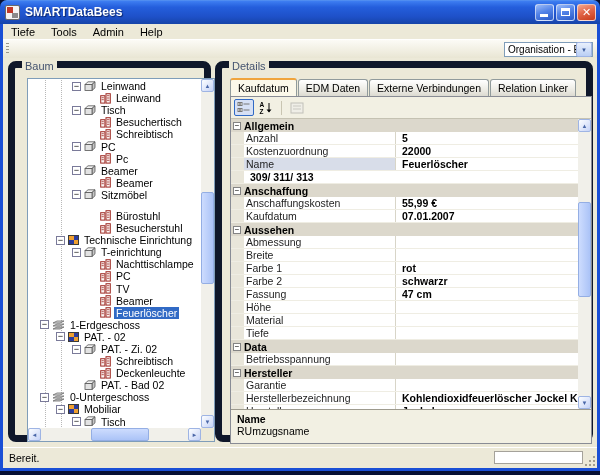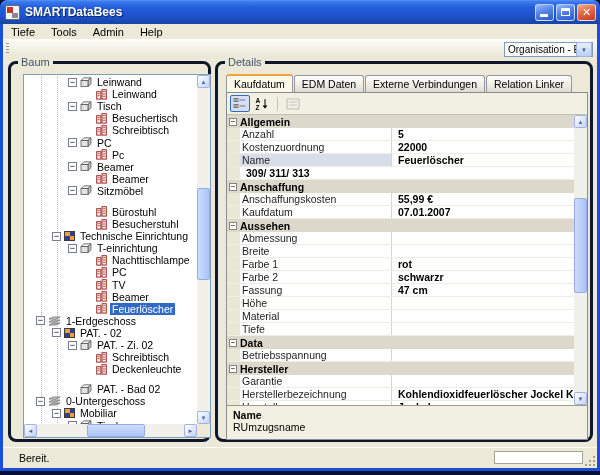--- a/index.html
+++ b/index.html
@@ -31,21 +31,21 @@
   .grip{position:absolute;left:3px;top:3px;width:3px;height:12px;
     background:repeating-linear-gradient(180deg,#9A978A 0 1px,transparent 1px 3px);}
   .combo{position:absolute;right:4px;top:2px;width:89px;height:15px;background:#fff;border:1px solid #7F9DB9;
     box-sizing:border-box;display:flex;align-items:center;font-size:10px;}
   .combo-text{padding-left:3px;white-space:nowrap;overflow:hidden;flex:1;}
   .combo-btn{width:14px;height:13px;flex:0 0 auto;background:linear-gradient(180deg,#E9F0FC,#BACFF5);
     border:1px solid #9EB4E4;border-radius:2px;display:flex;align-items:center;justify-content:center;}
   .chev{font-size:6px;color:#3A5A9C;line-height:6px;}
   
   .client{position:relative;height:389px;}
-  .groupbox{position:absolute;border:3px solid #0f172a;border-radius:8px;box-sizing:border-box;}
+  .groupbox{position:absolute;border:7px solid #0f172a;border-radius:8px;box-sizing:border-box;}
   .gb-baum{left:5px;top:3px;width:203px;height:381px;}
   .gb-details{left:212px;top:3px;width:378px;height:381px;}
   .gb-label{position:absolute;top:-8px;left:7px;background:#ECE9D8;padding:0 3px;font-size:11px;color:#44536F;}
   
   .tree{position:absolute;left:12px;top:10px;width:188px;height:364px;background:#fff;border:1px solid #7F9DB9;box-sizing:border-box;}
   .tree-rows{position:absolute;left:0;top:1px;right:13px;bottom:13px;overflow:hidden;font-size:10.5px;
     background-image:repeating-linear-gradient(#B8B8B8 0 1px,transparent 1px 2px),repeating-linear-gradient(#B8B8B8 0 1px,transparent 1px 2px);
     background-size:1px 100%,1px 100%;background-position:17px 0,33px 0;background-repeat:no-repeat;}
   .tree-row{height:12.1px;display:flex;align-items:center;white-space:nowrap;}
   .expander{width:9px;height:9px;box-sizing:border-box;border:1px solid #7A7A99;background:#fff;flex:0 0 auto;
@@ -87,21 +87,21 @@
   .pg-label{width:152px;flex:0 0 auto;padding-left:2px;color:#1E1E1E;border-right:1px solid #D8D5C8;
     white-space:nowrap;overflow:hidden;box-sizing:border-box;line-height:12px;}
   .pg-label.sel{background:#D8DDE9;}
   .pg-val{flex:1;padding-left:6px;font-weight:bold;color:#000;white-space:nowrap;overflow:hidden;line-height:12px;}
   .pgsb{bottom:0;}
   .pgsb .sb-thumb.v{top:70px;height:95px;}
   .pg-desc{flex:1;border-top:1px solid #9D9A8D;background:#F2F0E3;padding:3px 6px;font-size:10.5px;}
   .pg-desc-title{font-weight:bold;}
   
   .statusbar{height:21px;border-top:1px solid #FFFFFF;background:#ECE9D8;display:flex;align-items:center;
-    padding-left:16px;font-size:10.5px;position:relative;box-sizing:border-box;}
+    padding-left:6px;font-size:10.5px;position:relative;box-sizing:border-box;}
   .status-panel{position:absolute;right:14px;top:3px;width:89px;height:13px;background:#fff;border:1px solid #A5A29A;box-sizing:border-box;}
   .resize-grip{position:absolute;right:1px;bottom:1px;width:12px;height:12px;}
   .resize-grip::before{content:"";position:absolute;right:1px;bottom:1px;width:2px;height:2px;background:#A19E90;
     box-shadow:-4px 0 #A19E90,0 -4px #A19E90,-8px 0 #A19E90,-4px -4px #A19E90,0 -8px #A19E90;}
 </style>
 </head>
 <body>
 
 <div class="window">
   <div class="titlebar">
@@ -408,21 +408,21 @@
                 <span class="exp-spacer"></span>
                 <span class="tree-icon">
                   <svg width="11" height="11" viewBox="0 0 11 11">
                     <rect x="0.7" y="2.7" width="4.2" height="7.4" fill="#FBF4F2" stroke="#9E2B25" stroke-width="1"></rect>
                     <rect x="6" y="0.7" width="4.3" height="9.4" fill="#FBF4F2" stroke="#9E2B25" stroke-width="1"></rect>
                     <path d="M1.6 4.7 h2.2 M1.6 6.7 h2.2 M7 2.7 h2.4 M7 5 h2.4 M7 7.3 h2.4" stroke="#9E2B25" stroke-width="0.8"></path>
                   </svg>
                 </span>
                 <span class="tree-label">Deckenleuchte</span>
               </div>
-              <div class="tree-row" style="padding-left: 44px; margin-top: 8px;">
+              <div class="tree-row" style="padding-left: 44px;">
                 <span class="exp-spacer"></span>
                 <span class="tree-icon">
                   <svg width="12" height="11" viewBox="0 0 12 11">
                     <path d="M1 3.5 L4 0.8 L11 0.8 L8 3.5 Z" fill="#F2F2F2" stroke="#555" stroke-width="0.8"></path>
                     <path d="M8 3.5 L11 0.8 L11 6.8 L8 9.5 Z" fill="#C6C6C6" stroke="#555" stroke-width="0.8"></path>
                     <rect x="1" y="3.5" width="7" height="6" fill="#E3E3E3" stroke="#555" stroke-width="0.8"></rect>
                   </svg>
                 </span>
                 <span class="tree-label">PAT. - Bad 02</span>
               </div>

